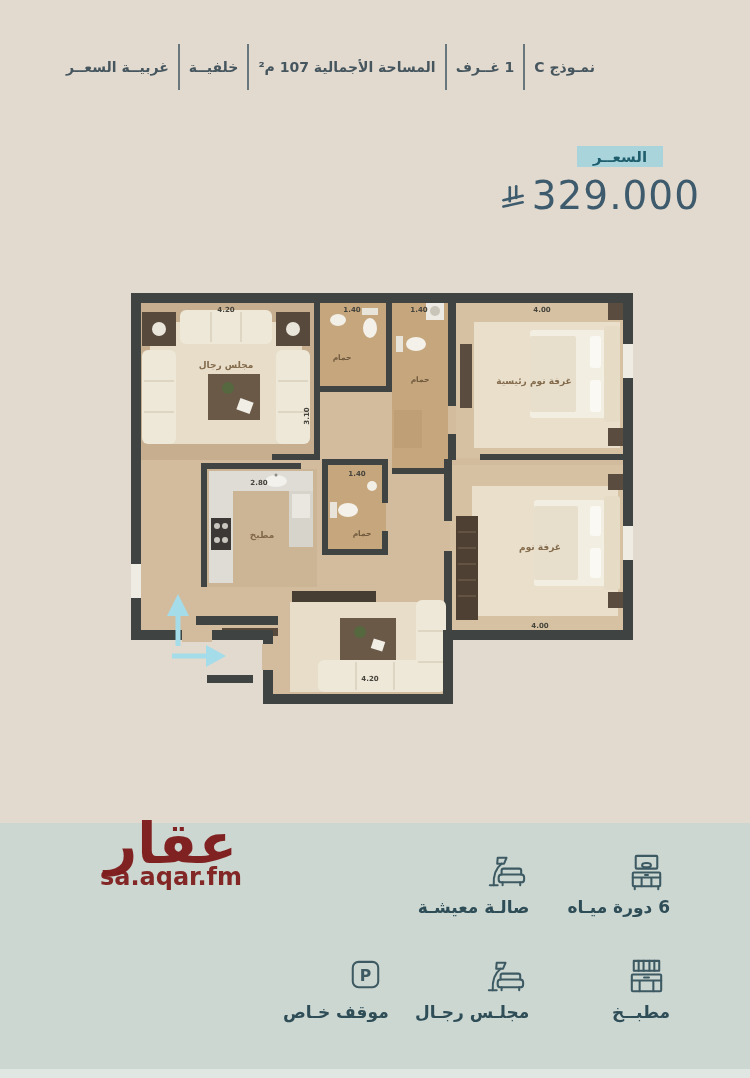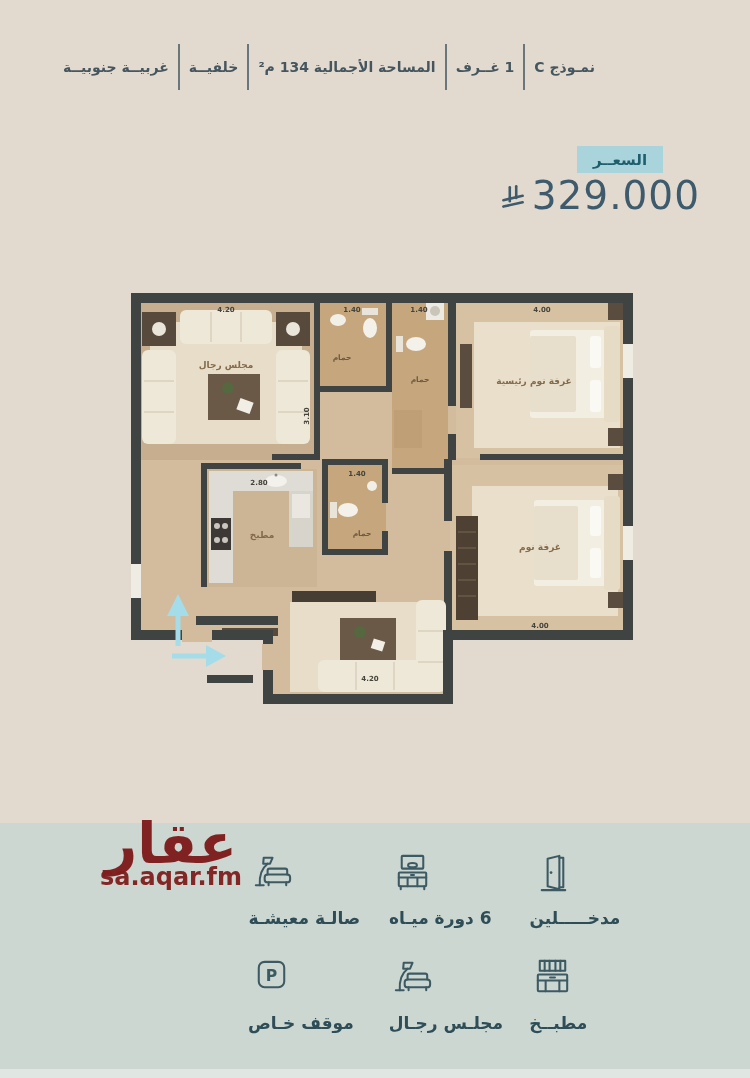--- a/index.html
+++ b/index.html
@@ -15,21 +15,21 @@
   .header{
     position:absolute;left:95px;top:42px;width:500px;height:50px;
     display:flex;direction:rtl;align-items:center;justify-content:space-between;
     color:#46565f;font-weight:bold;font-size:14px;white-space:nowrap;
   }
   .header .sep{width:2px;height:46px;background:#54656d;opacity:.85;margin:0 9px;flex:0 0 auto;}
   .header .h-item{flex:0 0 auto;}
 
   
   .price-badge{
-    position:absolute;top:146px;right:87px;width:86px;height:27px;background:#a9d4db;
+    position:absolute;top:146px;right:87px;width:86px;height:21px;background:#a9d4db;
     color:#1e5e6d;font-size:15px;font-weight:bold;display:flex;align-items:center;justify-content:center;
     direction:rtl;
   }
   .price{
     position:absolute;top:176px;right:50px;display:flex;align-items:flex-start;
     color:#3d5b6c;font-size:39px;font-weight:normal;letter-spacing:1px;line-height:1;justify-content:space-between;
   }
   .price .riyal{width:26px;height:30px;margin-right:6px;margin-top:7px;}
 
   
@@ -41,41 +41,41 @@
   .plan .dim{font-size:7px;font-weight:bold;fill:#45433b;}
 
   
   .watermark{position:absolute;left:98px;top:816px;width:146px;text-align:center;color:#7f1d1d;z-index:6;line-height:1;pointer-events:none;}
   .watermark .logo{font-size:56px;font-weight:bold;opacity:.97;}
   .watermark .site{font-size:24px;font-weight:bold;opacity:.95;margin-top:-7px;}
 
   
   .features-row1{position:absolute;left:108px;top:850px;width:562px;display:grid;grid-template-columns:repeat(4,1fr);direction:rtl;}
   .features-row2{position:absolute;left:248px;top:955px;width:422px;display:grid;grid-template-columns:repeat(3,1fr);direction:rtl;}
-  .feature{display:flex;flex-direction:column;align-items:flex-end;gap:11px;color:#2e4d57;}
+  .feature{display:flex;flex-direction:column;align-items:flex-start;color:#2e4d57;}
   .feature .f-icon{width:47px;height:47px;color:#3d5a63;}
   .feature .f-icon svg{width:47px;height:47px;stroke:currentColor;fill:none;stroke-width:2.1;stroke-linecap:round;stroke-linejoin:round;}
   .feature .f-label{font-size:17px;font-weight:bold;direction:rtl;white-space:nowrap;}
 </style>
 </head>
 <body>
 
 <div class="top-section"></div>
 <div class="bottom-section"></div>
 
 <div class="header">
   <span class="h-item">نمـوذج C</span>
   <span class="sep"></span>
   <span class="h-item">1 غــرف</span>
   <span class="sep"></span>
-  <span class="h-item">المساحة الأجمالية 134 م²</span>
+  <span class="h-item">المساحة الأجمالية 107 م²</span>
   <span class="sep"></span>
   <span class="h-item">خلفيــة</span>
   <span class="sep"></span>
-  <span class="h-item">غربيــة جنوبيــة</span>
+  <span class="h-item">غربيــة السعــر</span>
 </div>
 
 <div class="price-badge">السعــر</div>
 <div class="price">
   <svg class="riyal" viewBox="0 0 24 28" stroke="#3d5b6c" stroke-width="2.4" stroke-linecap="round" fill="none">
     <path d="M9 4 L9 17"></path>
     <path d="M15 3 L15 14"></path>
     <path d="M3 16 L21 12"></path>
     <path d="M3 22 L21 18"></path>
   </svg>
@@ -245,31 +245,20 @@
 
 <div class="watermark">
   <div class="logo">عقار</div>
   <div class="site">sa.aqar.fm</div>
 </div>
 
 <div class="features-row1">
   <div class="feature">
     <span class="f-icon">
       <svg viewBox="0 0 48 48">
-        <path d="M18 9 L30 6 L30 40 L18 37 Z"></path>
-        <path d="M30 8 L34 8 L34 38 L30 38"></path>
-        <circle cx="21.5" cy="23" r="1.4" fill="currentColor" stroke="none"></circle>
-        <path d="M12 41 H36"></path>
-      </svg>
-    </span>
-    <span class="f-label">مدخـــــلين</span>
-  </div>
-  <div class="feature">
-    <span class="f-icon">
-      <svg viewBox="0 0 48 48">
         <rect x="13" y="6" width="22" height="13" rx="1"></rect>
         <ellipse cx="24" cy="15.5" rx="4.5" ry="2.2"></ellipse>
         <rect x="10" y="23" width="28" height="14" rx="1"></rect>
         <path d="M10 28 H38 M19 28 V37 M29 28 V37 M22.5 25.5 h3"></path>
         <path d="M12 37 v3 M36 37 v3"></path>
       </svg>
     </span>
     <span class="f-label">6 دورة ميـاه</span>
   </div>
   <div class="feature">

